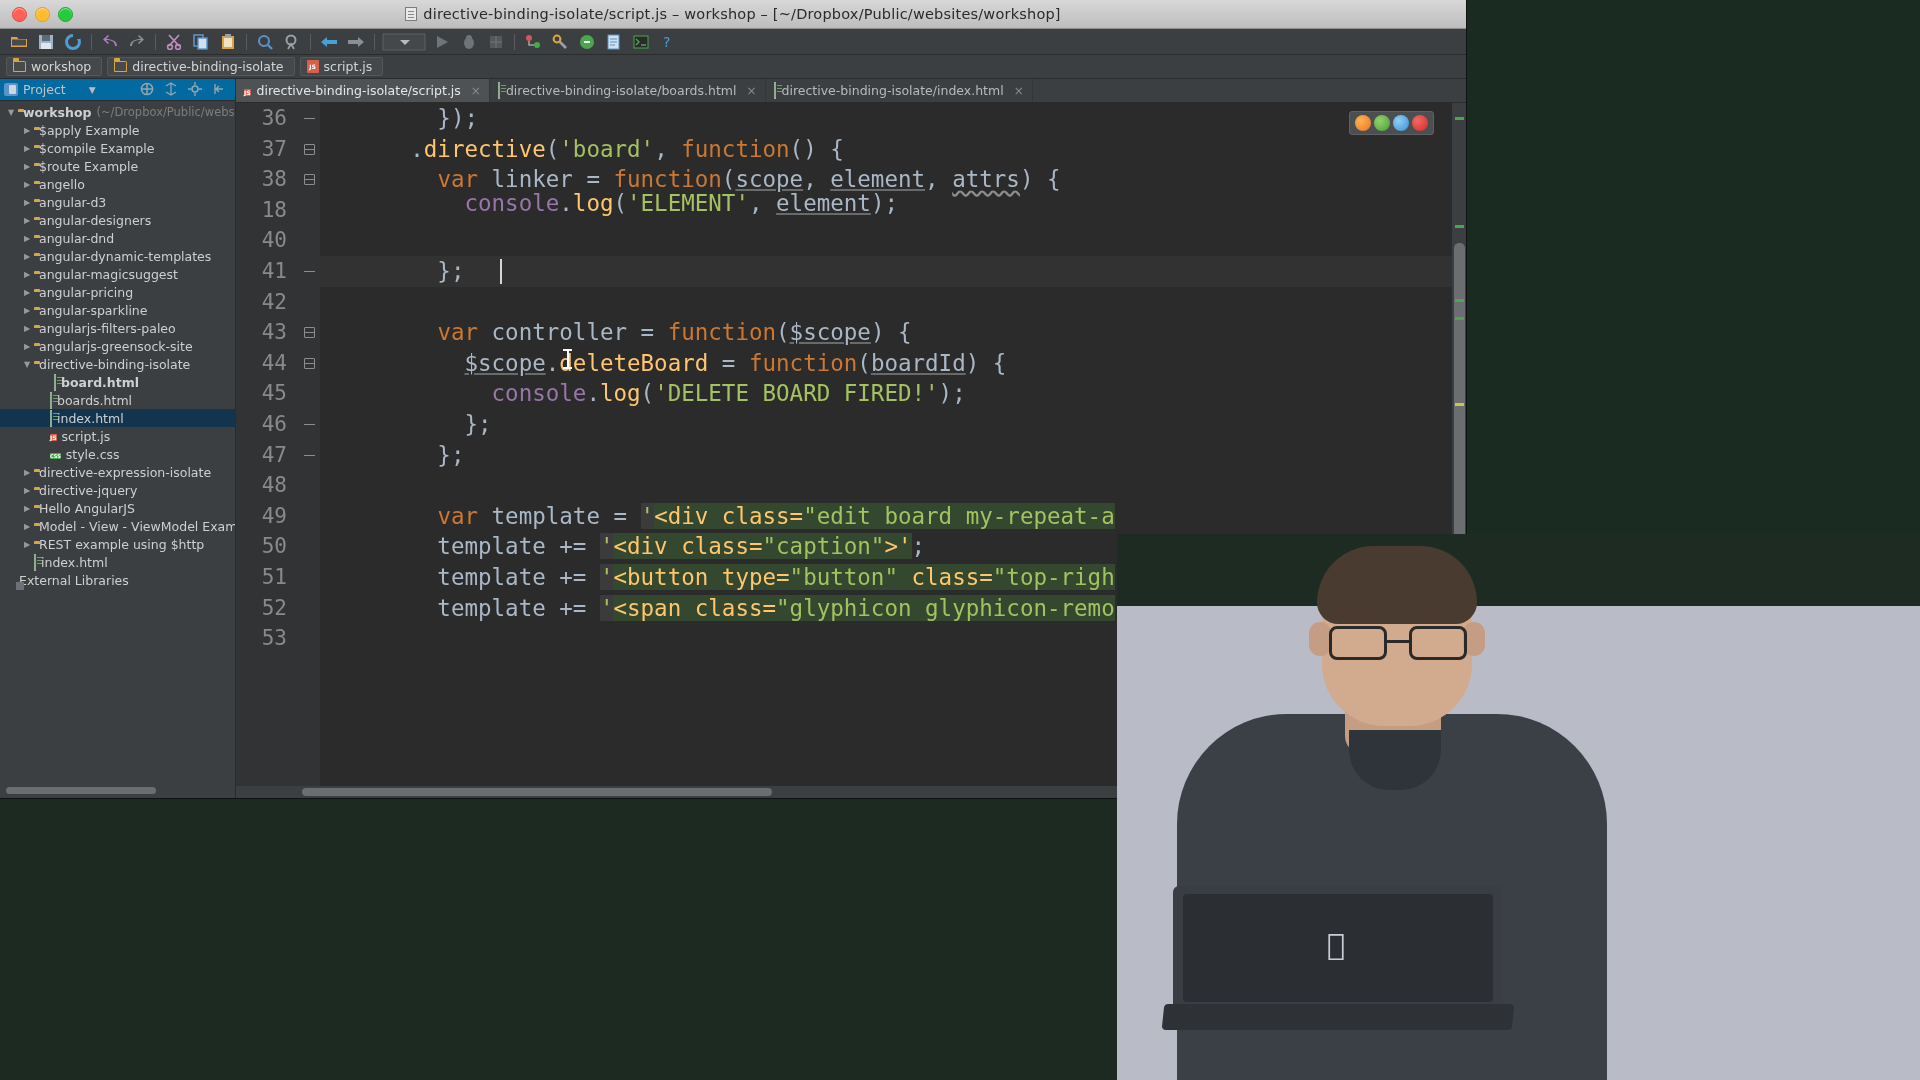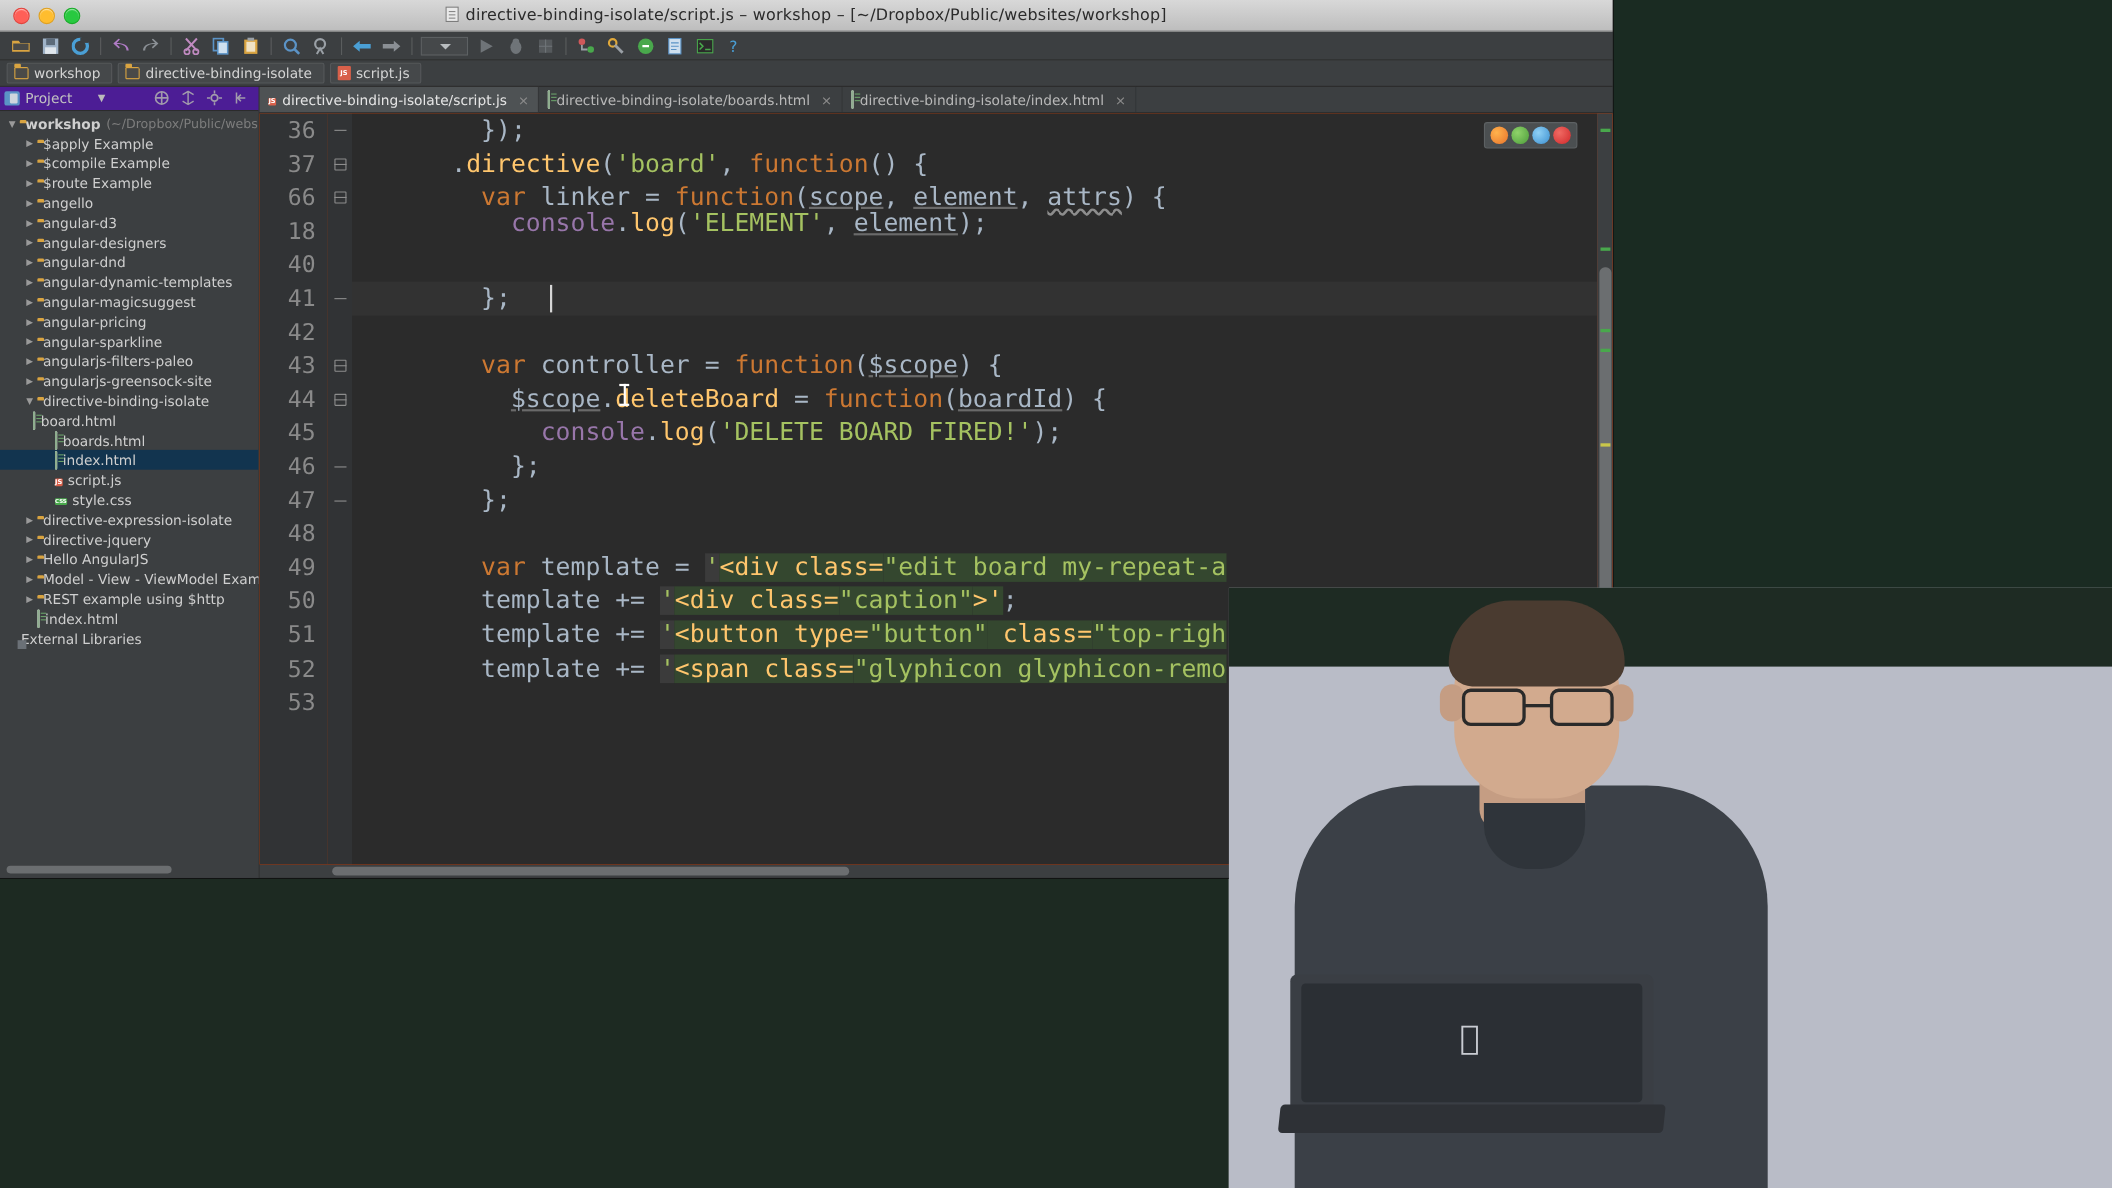--- a/index.html
+++ b/index.html
@@ -60,21 +60,21 @@
   .ico-js { width:12px; height:13px; background:#d8604a; border-radius:1px;
       font-size:6px; color:#fff; text-align:center; line-height:13px; font-weight:bold; }
 
   
   .ide-body { display:flex; height:calc(798px - 29px - 26px - 24px); }
 
   
   .project { width:236px; background:#3c3f41; display:flex; flex-direction:column;
       border-right:1px solid #2b2b2b; }
   .project-header { height:22px; display:flex; align-items:center; gap:5px;
-      padding:0 4px; background:#4c1d95; border-bottom:1px solid #2b2b2b; font-size:12px; color:#bbb; }
+      padding:0 4px; background:#0369a1; border-bottom:1px solid #2b2b2b; font-size:12px; color:#bbb; }
   .ph-icon { width:14px; height:13px; background:#5b93c6; border-radius:2px; position:relative; }
   .ph-icon::after{content:"";position:absolute;left:5px;top:2px;width:7px;height:9px;background:#cfd6dd;border-radius:1px;}
   .ph-label { font-size:12.5px; color:#c2c2c2; }
   .ph-arrow { margin-left:18px; color:#bbb; font-size:9px; }
   .ph-spacer { flex:1; }
   .ph-btn { width:16px; height:16px; margin-right:3px; opacity:.85; }
 
   .tree { flex:1; overflow:hidden; background:#3c3f41; padding-top:2px; position:relative; }
   .row { height:18px; display:flex; align-items:center; font-size:12.5px; color:#cfcfcf;
       white-space:nowrap; padding-left:4px; }
@@ -463,21 +463,21 @@
             <div class="row" style="padding-left: 20px;">
               <span class="tw">▶</span>
               <span class="ic"><span class="f-ico"></span></span>
               <span class="nm" style="">angularjs-greensock-site</span>
             </div>
             <div class="row" style="padding-left: 20px;">
               <span class="tw">▼</span>
               <span class="ic"><span class="f-ico"></span></span>
               <span class="nm" style="">directive-binding-isolate</span>
             </div>
-            <div class="row" style="padding-left: 16px;">
+            <div class="row" style="padding-left: 40px; font-weight: bold;">
               <span class="tw none">▶</span>
               <span class="ic"><span class="h-ico"></span></span>
               <span class="nm" style="">board.html</span>
             </div>
             <div class="row" style="padding-left: 36px;">
               <span class="tw none">▶</span>
               <span class="ic"><span class="h-ico"></span></span>
               <span class="nm" style="">boards.html</span>
             </div>
             <div class="row sel" style="padding-left: 36px;">
@@ -551,21 +551,21 @@
               <span><span class="h-ico"></span></span>
               <span>directive-binding-isolate/index.html</span>
               <span class="x">×</span>
             </div>
           </div>
 
         <div class="code-wrap">
           <div class="gutter" id="gutter">
               <div class="gline">36</div>
               <div class="gline">37</div>
-              <div class="gline">66</div>
+              <div class="gline">38</div>
               <div class="gline">18</div>
               <div class="gline">40</div>
               <div class="gline">41</div>
               <div class="gline">42</div>
               <div class="gline">43</div>
               <div class="gline">44</div>
               <div class="gline">45</div>
               <div class="gline">46</div>
               <div class="gline">47</div>
               <div class="gline">48</div>

